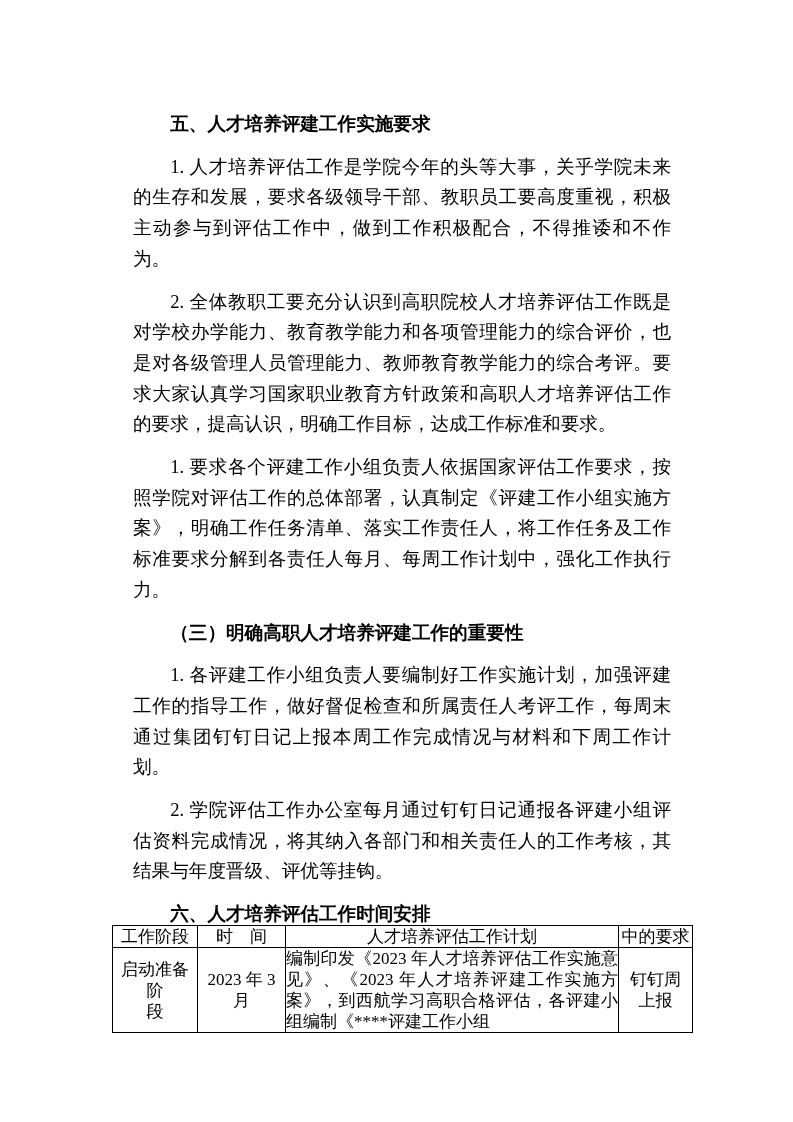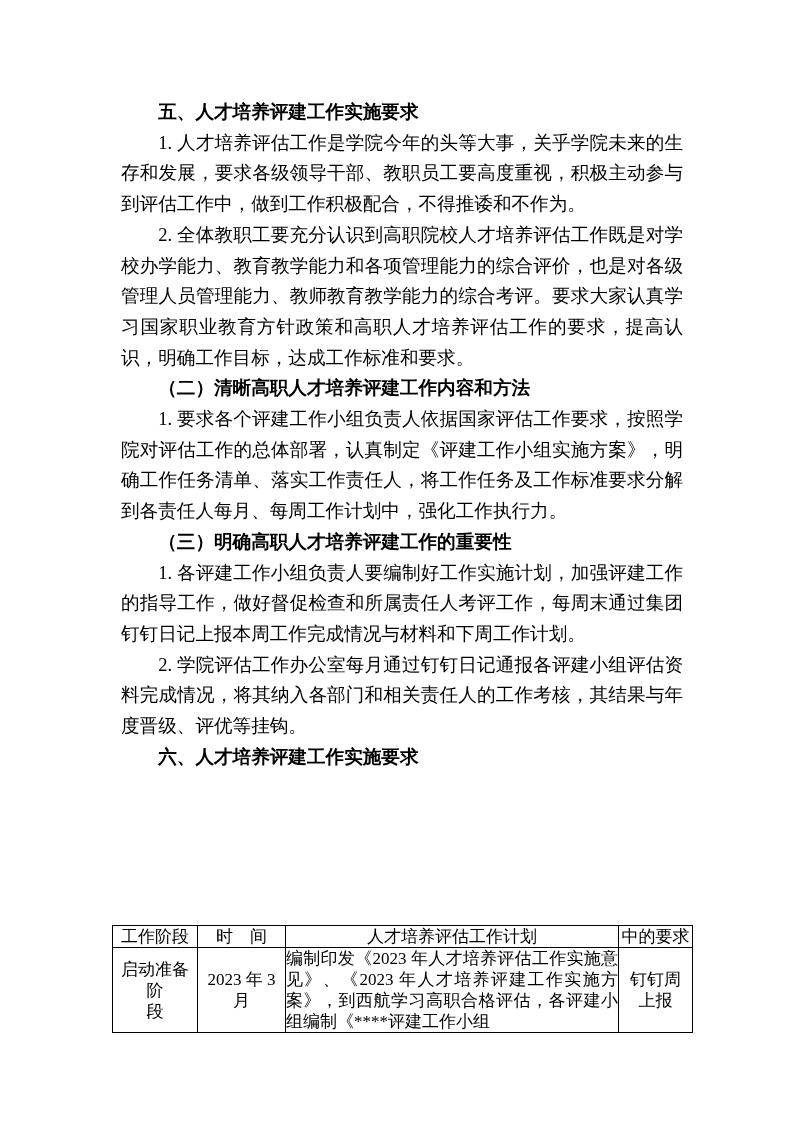--- a/index.html
+++ b/index.html
@@ -19,21 +19,21 @@
   .doc {
     position: absolute;
     left: 121px;
     top: 97px;
     width: 562px;
     font-size: 18.6px;
     line-height: 30.7px;
     text-align: justify;
   }
   .doc h1, .doc h2, .doc p {
-    margin: 0;
+    margin: 12px;
     padding: 0;
     font-size: 18.6px;
     line-height: 30.7px;
     text-indent: 2em;
   }
   .doc h1, .doc h2 {
     font-weight: bold;
     text-align: left;
   }
   table.schedule {
@@ -77,28 +77,27 @@
 <body>
 
 <div class="page">
 
   <div class="doc">
     <h1>五、人才培养评建工作实施要求</h1>
 
     <p>1. 人才培养评估工作是学院今年的头等大事，关乎学院未来的生存和发展，要求各级领导干部、教职员工要高度重视，积极主动参与到评估工作中，做到工作积极配合，不得推诿和不作为。</p>
     <p>2. 全体教职工要充分认识到高职院校人才培养评估工作既是对学校办学能力、教育教学能力和各项管理能力的综合评价，也是对各级管理人员管理能力、教师教育教学能力的综合考评。要求大家认真学习国家职业教育方针政策和高职人才培养评估工作的要求，提高认识，明确工作目标，达成工作标准和要求。</p>
 
-    <h2>（二）清晰高职人才培养评建工作内容和方法</h2>
     <p>1. 要求各个评建工作小组负责人依据国家评估工作要求，按照学院对评估工作的总体部署，认真制定《评建工作小组实施方案》，明确工作任务清单、落实工作责任人，将工作任务及工作标准要求分解到各责任人每月、每周工作计划中，强化工作执行力。</p>
 
     <h2>（三）明确高职人才培养评建工作的重要性</h2>
     <p>1. 各评建工作小组负责人要编制好工作实施计划，加强评建工作的指导工作，做好督促检查和所属责任人考评工作，每周末通过集团钉钉日记上报本周工作完成情况与材料和下周工作计划。</p>
     <p>2. 学院评估工作办公室每月通过钉钉日记通报各评建小组评估资料完成情况，将其纳入各部门和相关责任人的工作考核，其结果与年度晋级、评优等挂钩。</p>
 
-    <h1>六、人才培养评建工作实施要求</h1>
+    <h1>六、人才培养评估工作时间安排</h1>
   </div>
 
   <table class="schedule">
     <colgroup>
       <col class="col-stage">
       <col class="col-time">
       <col class="col-plan">
       <col class="col-assess">
     </colgroup>
     <thead>

